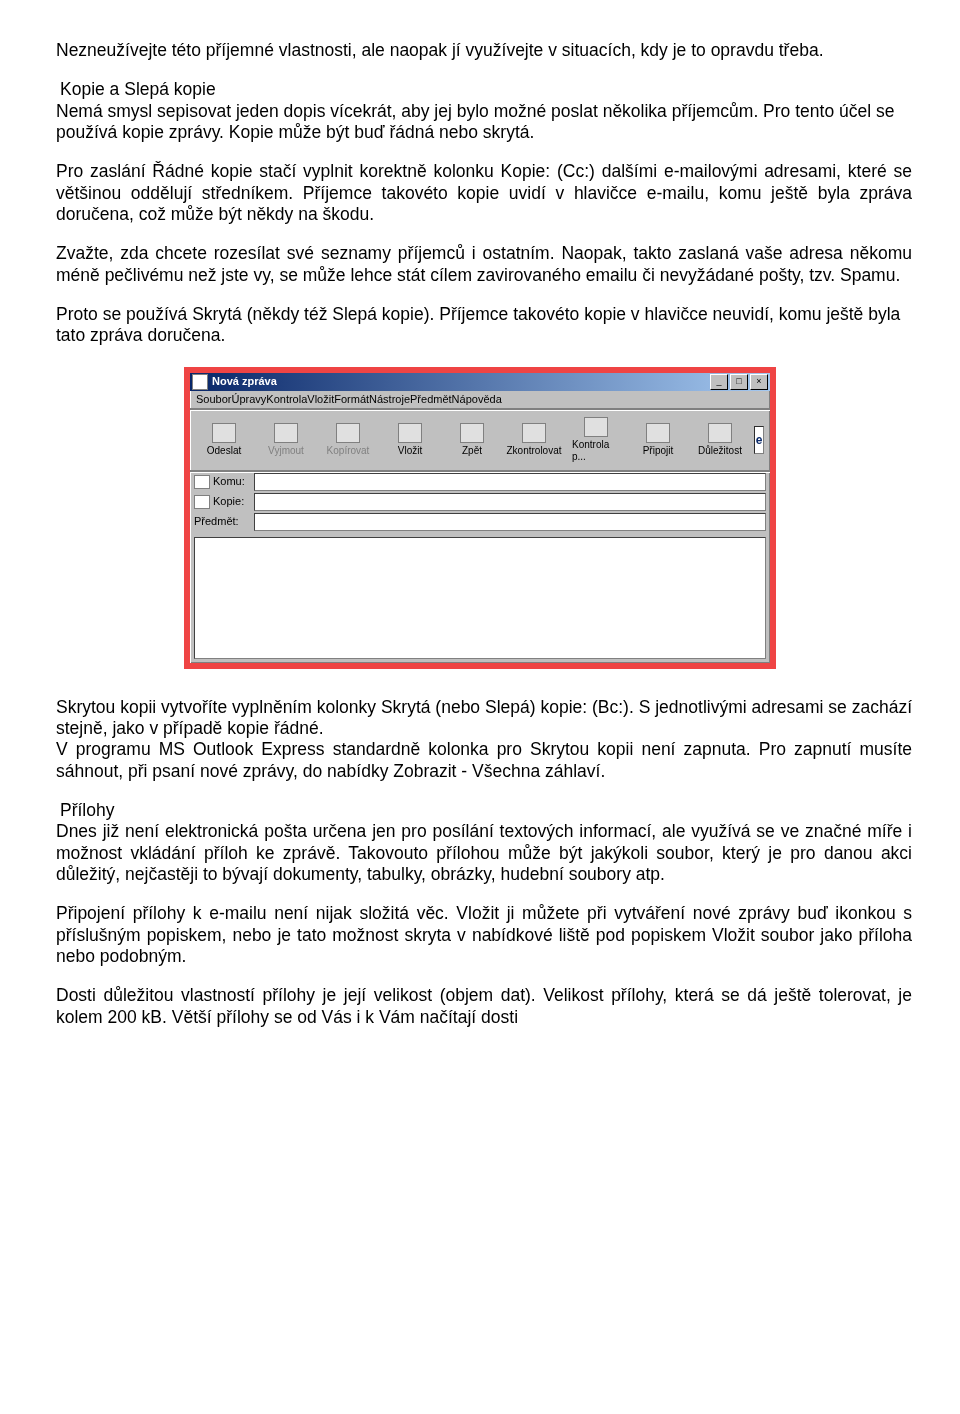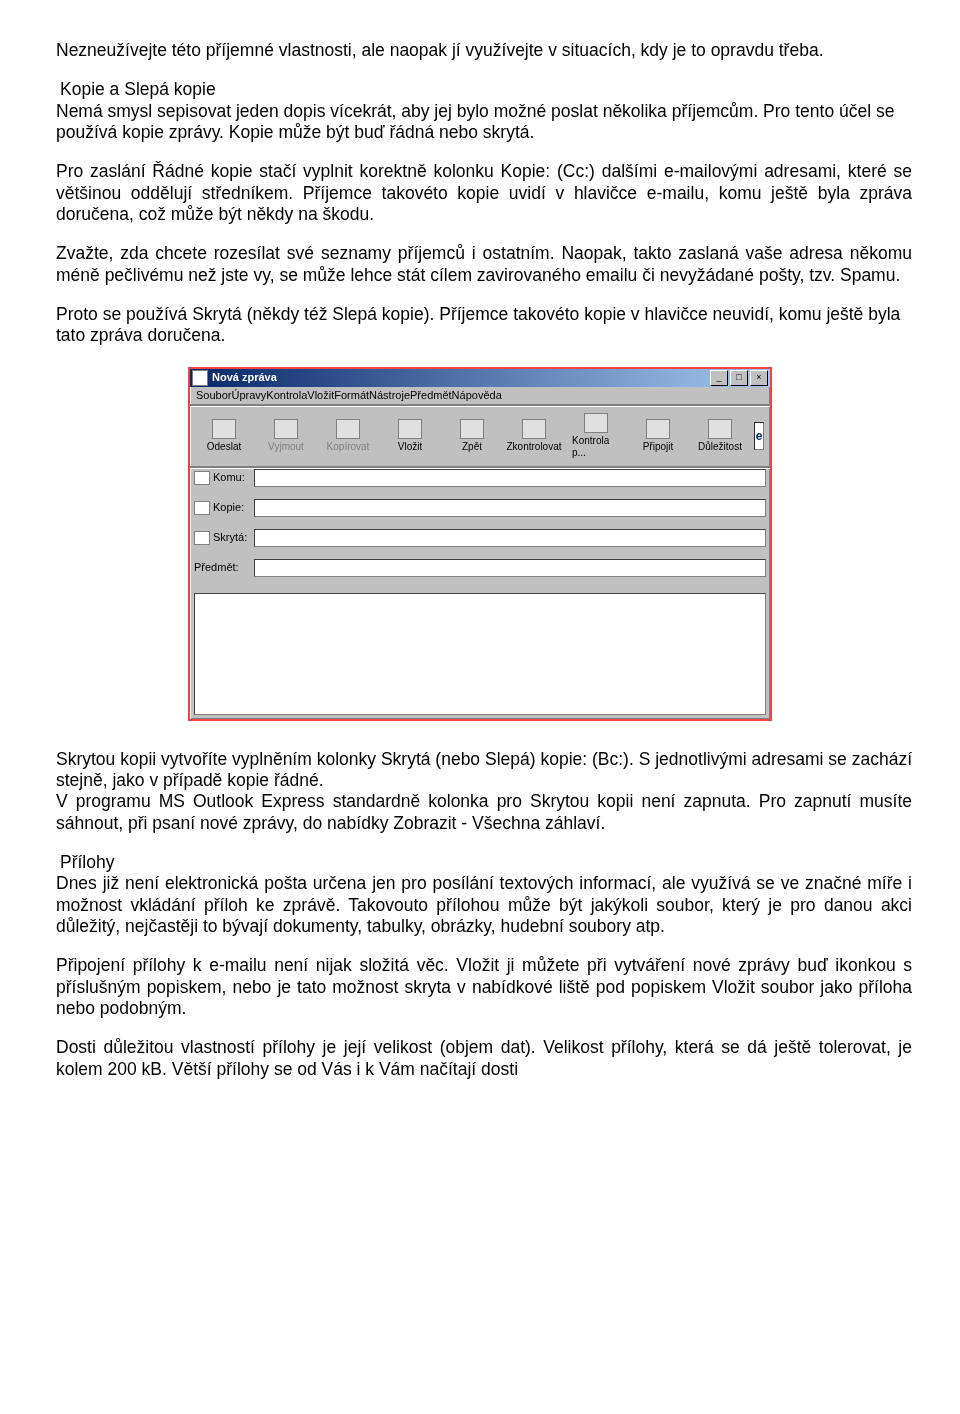--- a/index.html
+++ b/index.html
@@ -19,21 +19,21 @@
   .no-bottom { margin-bottom: 0; }
   .img-wrap {
     text-align: center;
     margin: 20px 0 28px 0;
   }
   
   .winbox {
     display: inline-block;
     width: 580px;
     background: #c0c0c0;
-    border: 2px solid #ef4444;
+    border: 6px solid #ef4444;
     box-shadow: inset 1px 1px 0 #fff, inset -1px -1px 0 #808080;
     font-family: Tahoma, Arial, sans-serif;
     font-size: 11px;
     text-align: left;
   }
   .titlebar {
     background: linear-gradient(to right, #082668, #a4c8f0);
     color: #fff;
     height: 18px;
     display: flex;
@@ -98,21 +98,21 @@
     background: #fff;
     border: 1px inset #808080;
     display: flex; align-items: center; justify-content: center;
     font-weight: bold;
     color: #0a2a6a;
     font-size: 12px;
   }
   .fieldrow {
     display: flex;
     align-items: center;
-    padding: 0 4px 12px 4px;
+    padding: 0 4px 2px 4px;
     gap: 4px;
   }
   .fieldlabel {
     width: 56px;
     font-size: 11px;
     display: flex;
     align-items: center;
     gap: 3px;
   }
   .fldicon {
@@ -220,27 +220,20 @@
     </div>
     <div class="fieldrow">
       <div class="fieldlabel">
           <span class="fldicon"></span>
           <span>Kopie:</span>
         </div>
       <div class="fieldinput"></div>
     </div>
     <div class="fieldrow">
       <div class="fieldlabel">
-          <span class="fldicon"></span>
-          <span>Skrytá:</span>
-        </div>
-      <div class="fieldinput"></div>
-    </div>
-    <div class="fieldrow">
-      <div class="fieldlabel">
           <span>Předmět:</span>
         </div>
       <div class="fieldinput"></div>
     </div>
     <div class="bodyarea"></div>
   </div>
 </div>
 
 <p class="justify no-bottom">Skrytou kopii vytvoříte vyplněním kolonky Skrytá (nebo Slepá) kopie: (Bc:). S jednotlivými adresami se zachází stejně, jako v případě kopie řádné.</p>
 <p class="justify">V programu MS Outlook Express standardně kolonka pro Skrytou kopii není zapnuta. Pro zapnutí musíte sáhnout, při psaní nové zprávy, do nabídky Zobrazit - Všechna záhlaví.</p>

